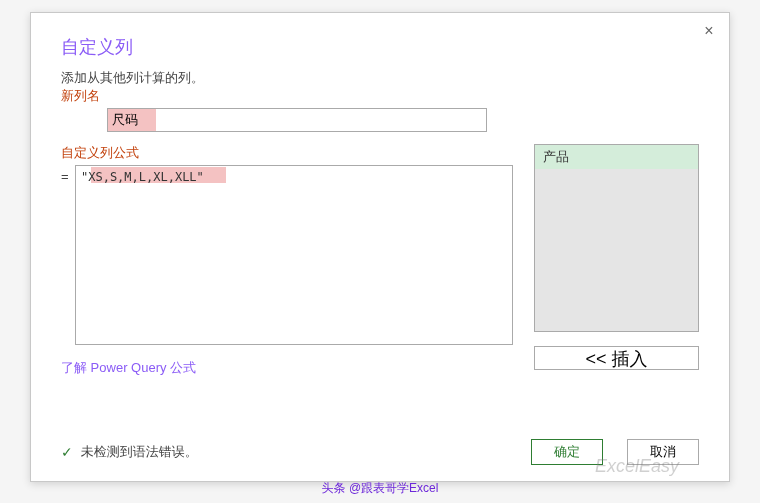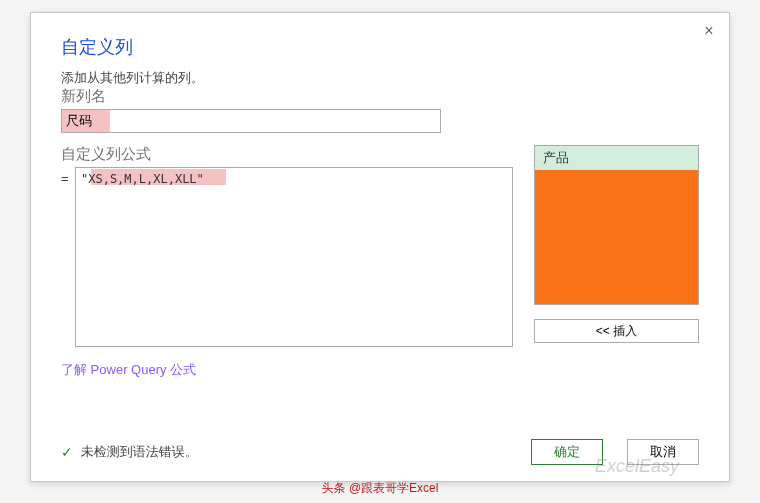--- a/index.html
+++ b/index.html
@@ -34,47 +34,48 @@
       justify-content: center;
       color: #666;
       font-size: 16px;
     }
     .content {
       padding: 22px 30px 18px 30px;
     }
     .title {
       font-size: 18px;
       font-weight: normal;
-      color: #1d4ed8;
+      color: #8b5cf6;
       margin-bottom: 10px;
     }
     .subtitle {
       font-size: 13px;
       color: #444;
     }
     .row {
       display: flex;
       gap: 4px;
     }
     .left-col { flex: 1; }
     .right-col { width: 165px; }
     .field-label {
-      font-size: 15px;
-      color: #737373;
+      font-size: 13px;
+      color: #c2410c;
       margin-bottom: 3px;
     }
     .text-input {
       width: 380px;
       height: 24px;
       border: 1px solid #aaa;
       padding: 2px 4px;
       font-size: 13px;
       font-family: inherit;
       margin-bottom: 12px;
       position: relative;
+      margin-left: 46px;
     }
     .text-input.highlighted {
       background: linear-gradient(to right, #f4c2c2 0px, #f4c2c2 48px, #fff 48px);
     }
     .formula-wrap {
       display: flex;
       align-items: flex-start;
     }
     .formula-prefix {
       width: 14px;
@@ -104,37 +105,37 @@
     .formula-box {
       width: 438px;
       height: 180px;
       border: 1px solid #aaa;
       padding: 3px 5px;
       position: relative;
       background: #fff;
     }
     .avail-list {
       width: 165px;
-      height: 160px;
-      border: 1px solid #aaa;
-      background: #f97316;
+      height: 188px;
+      border: 1px solid #aaa;
+      background: #e5e5e5;
       overflow: auto;
     }
     .avail-item {
       padding: 3px 8px;
       background: #d4edda;
       font-size: 13px;
     }
     .insert-btn {
       width: 165px;
       height: 24px;
       margin-top: 14px;
       border: 1px solid #aaa;
       background: #fff;
-      font-size: 12px;
+      font-size: 18px;
       cursor: pointer;
       font-family: inherit;
     }
     .link {
       color: #8b5cf6;
       font-size: 13px;
       margin-top: 14px;
       display: inline-block;
       cursor: pointer;
     }
@@ -175,21 +176,21 @@
       border-color: #2e7d32;
       color: #2e7d32;
     }
     .watermark {
       position: absolute;
       bottom: 6px;
       left: 0;
       right: 0;
       text-align: center;
       font-size: 12px;
-      color: #b91c1c;
+      color: #6d28d9;
     }
     .wm-right {
       position: absolute;
       bottom: 4px;
       right: 50px;
       color: rgba(120,120,120,0.35);
       font-size: 18px;
       font-style: italic;
       pointer-events: none;
     }

